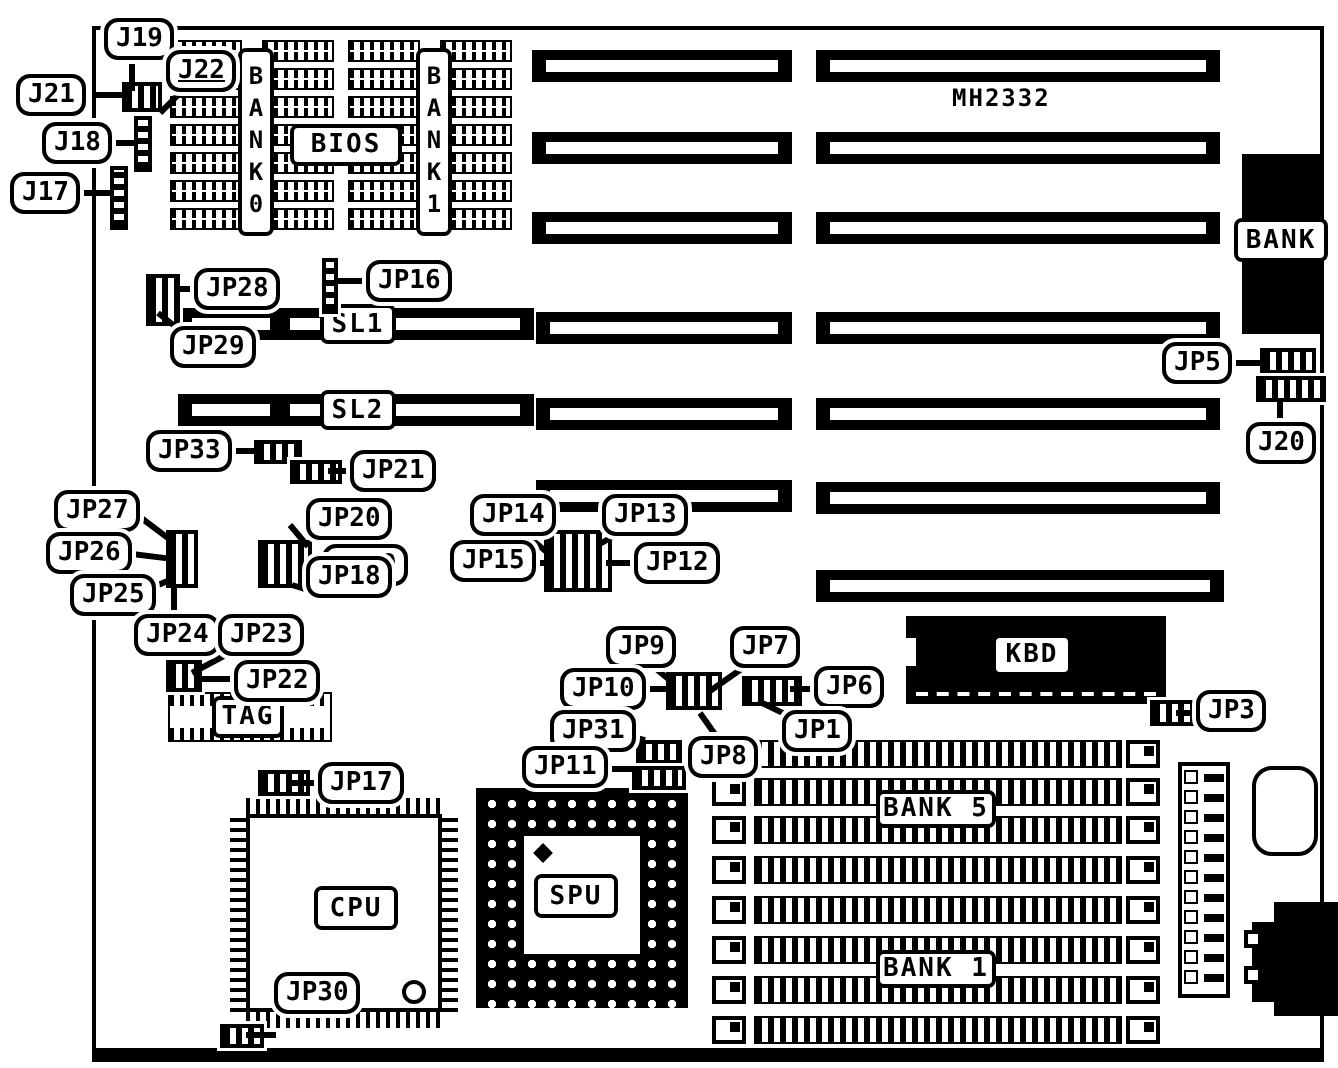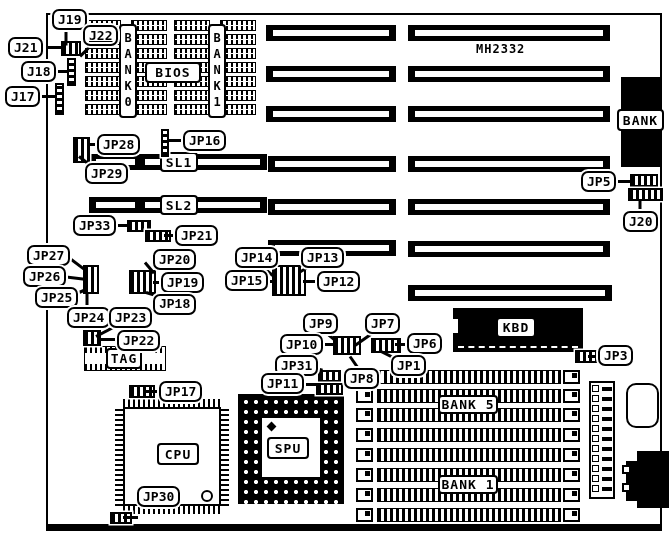--- a/index.html
+++ b/index.html
@@ -255,21 +255,21 @@
     <div class="co" style="left: 67px; top: 307px;">JP24</div>
     <div class="tail" style="left: 96px; top: 335px; width: 19px; transform: rotate(-28deg);"></div>
     <div class="co" style="left: 109px; top: 307px;">JP23</div>
     <div class="tail" style="left: 99px; top: 338px; width: 19px; transform: rotate(0deg);"></div>
     <div class="co" style="left: 117px; top: 330px;">JP22</div>
     <div class="tail" style="left: 145px; top: 261px; width: 14px; transform: rotate(50deg);"></div>
     <div class="co" style="left: 153px; top: 249px;">JP20</div>
     <div class="tail" style="left: 153px; top: 281px; width: 9px; transform: rotate(0deg);"></div>
     <div class="co" style="left: 161px; top: 272px;">JP19</div>
     <div class="tail" style="left: 146px; top: 291px; width: 13px; transform: rotate(17deg);"></div>
-    <div class="co" style="left: 153px; top: 294px; font-family: Liberation Mono, monospace;">JP18</div>
+    <div class="co" style="left: 153px; top: 278px;">JP18</div>
     <div class="tail" style="left: 262px; top: 265px; width: 15px; transform: rotate(40deg);"></div>
     <div class="co" style="left: 235px; top: 247px;">JP14</div>
     <div class="tail" style="left: 299px; top: 271px; width: 15px; transform: rotate(-30deg);"></div>
     <div class="co" style="left: 301px; top: 247px;">JP13</div>
     <div class="tail" style="left: 260px; top: 280px; width: 13px; transform: rotate(0deg);"></div>
     <div class="co" style="left: 225px; top: 270px;">JP15</div>
     <div class="tail" style="left: 303px; top: 280px; width: 15px; transform: rotate(0deg);"></div>
     <div class="co" style="left: 317px; top: 271px;">JP12</div>
     <div class="tail" style="left: 327px; top: 332px; width: 13px; transform: rotate(40deg);"></div>
     <div class="co" style="left: 303px; top: 313px;">JP9</div>

